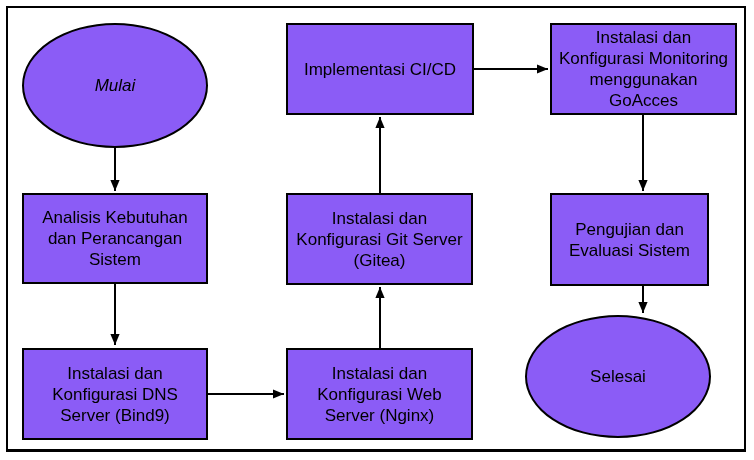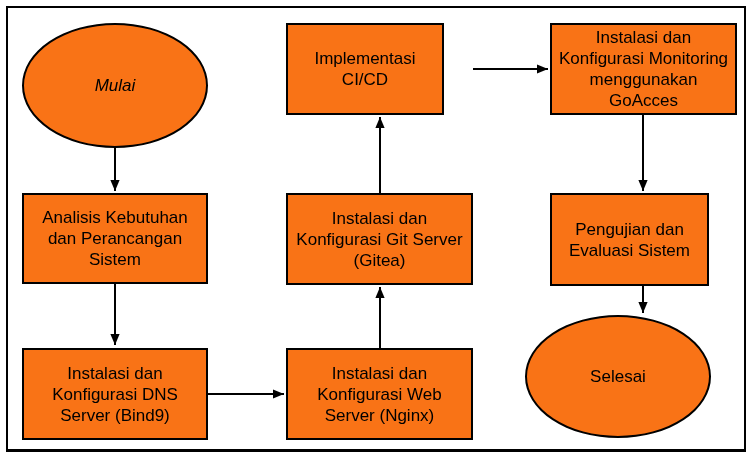--- a/index.html
+++ b/index.html
@@ -28,21 +28,21 @@
   .arrows {
     position: absolute;
     left: 0;
     top: 0;
     width: 754px;
     height: 460px;
   }
   .node {
     position: absolute;
     box-sizing: border-box;
-    background: #f97316;
+    background: #8b5cf6;
     border: 2px solid #000000;
     display: flex;
     align-items: center;
     justify-content: center;
     text-align: center;
     color: #000000;
     font-size: 17px;
     line-height: 21px;
   }
   .node .label {
@@ -85,21 +85,21 @@
 dan Perancangan
 Sistem</span>
   </div>
 
   <div class="node" style="left:22px; top:348px; width:186px; height:92px;">
     <span class="label">Instalasi dan
 Konfigurasi DNS
 Server (Bind9)</span>
   </div>
 
-  <div class="node" style="left:286px; top:23px; width:158px; height:92px;text-align:center;">
+  <div class="node" style="left:286px; top:23px; width:188px; height:92px;text-align:center;">
     <span class="label">Implementasi CI/CD</span>
   </div>
 
   <div class="node" style="left:286px; top:193px; width:187px; height:92px;">
     <span class="label">Instalasi dan
 Konfigurasi Git Server
 (Gitea)</span>
   </div>
 
   <div class="node" style="left:286px; top:348px; width:187px; height:92px;">

